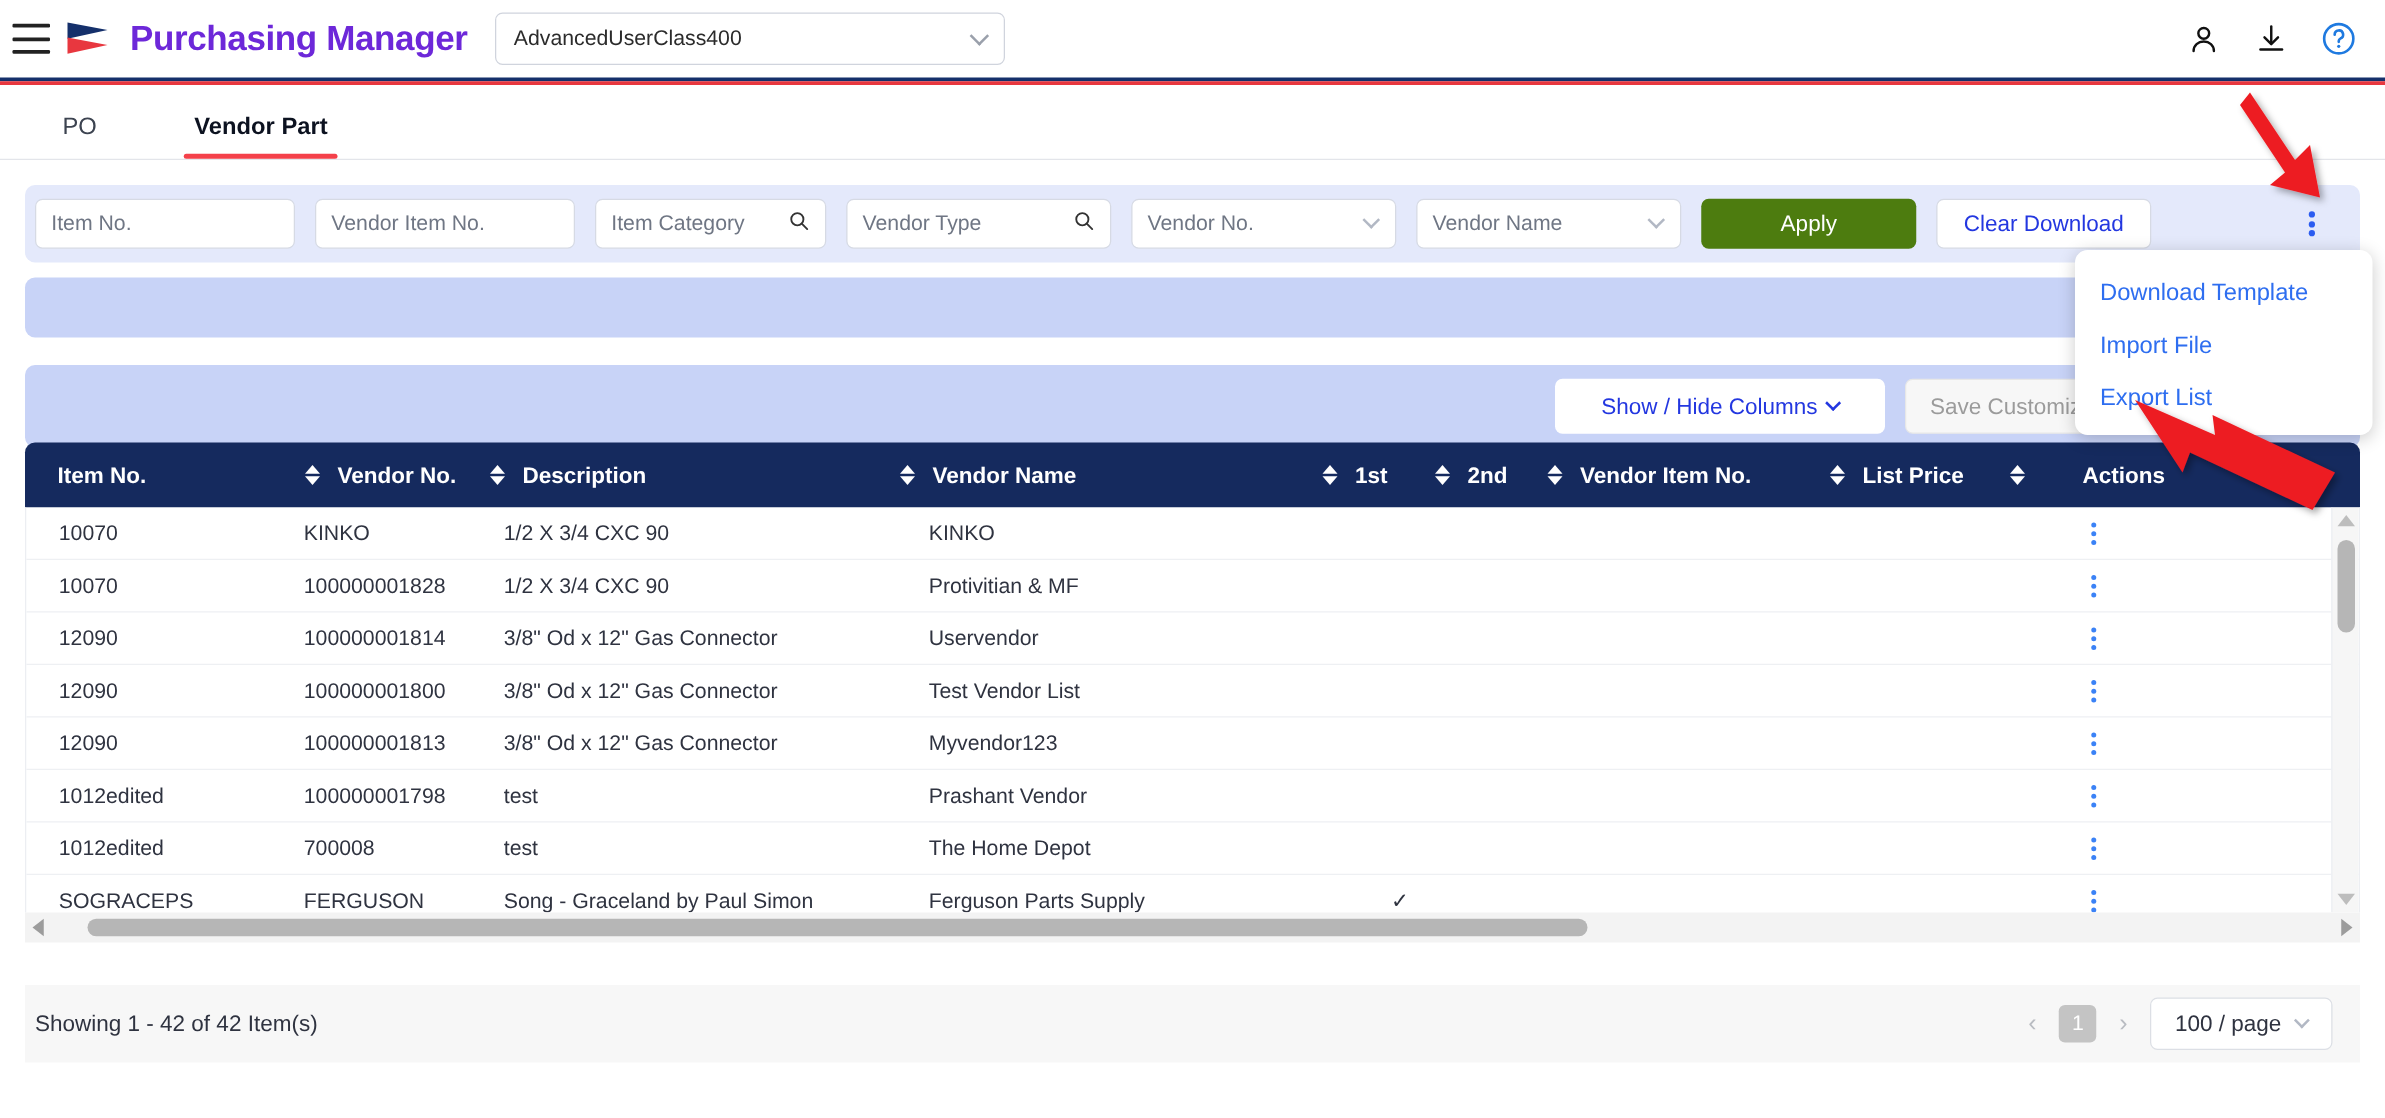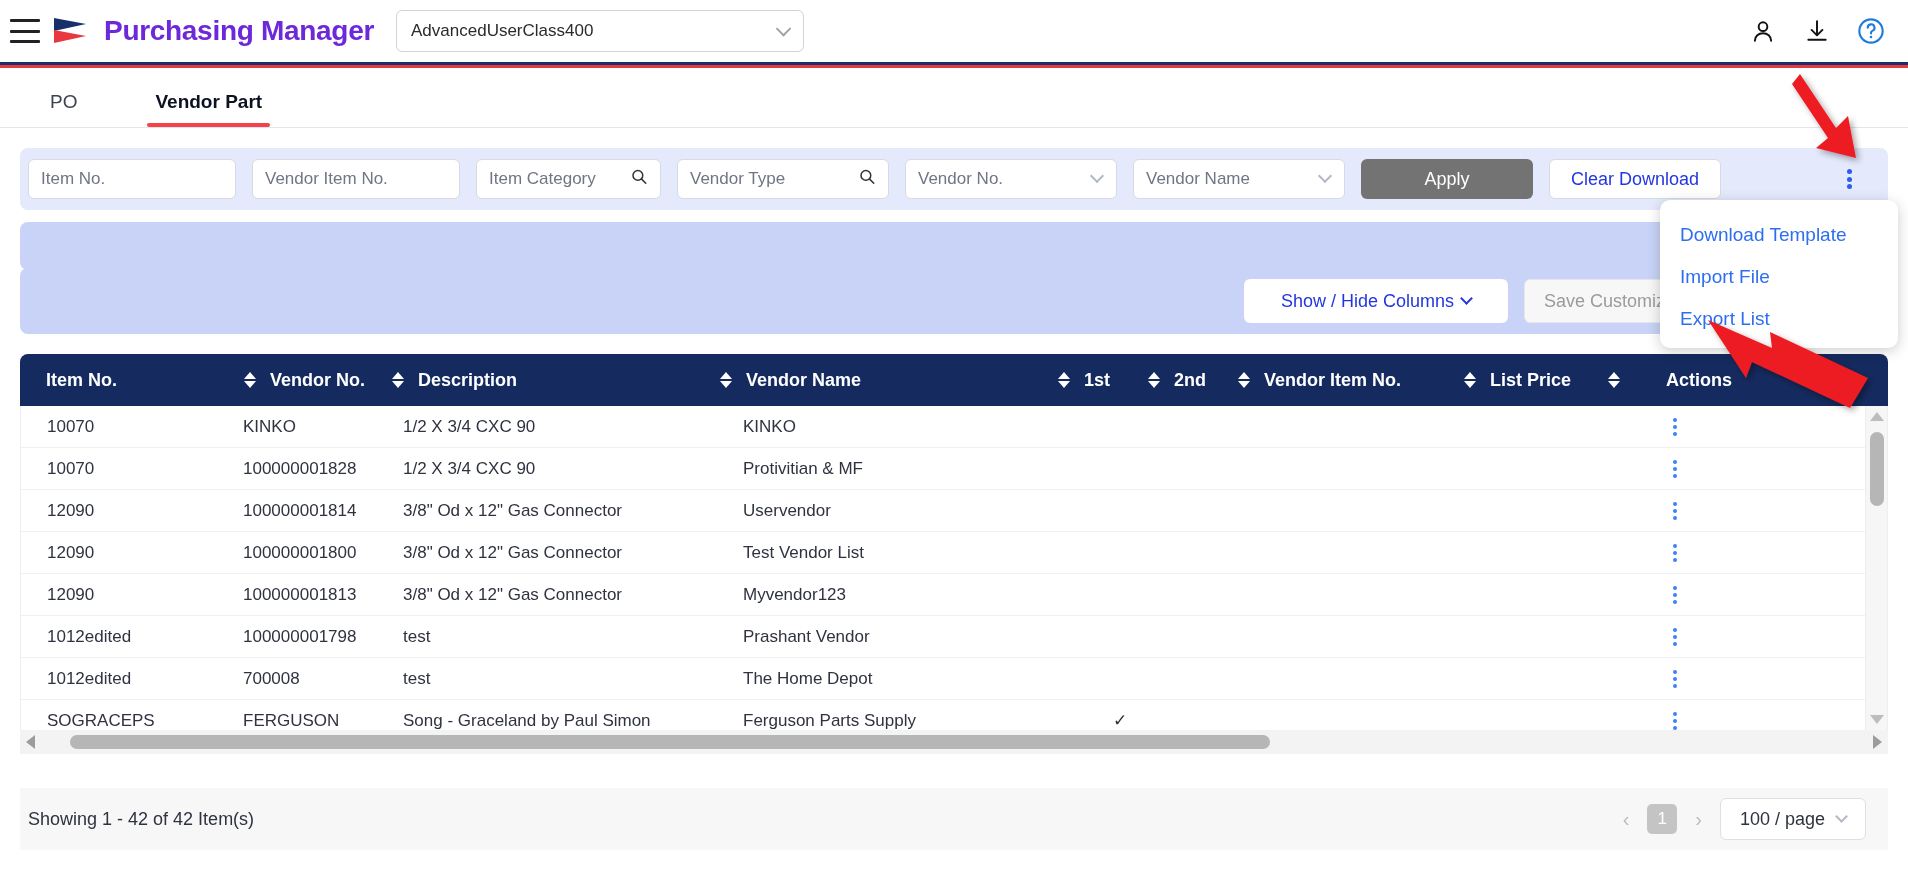--- a/index.html
+++ b/index.html
@@ -86,21 +86,21 @@
     border-right:2px solid #b2b8c4; border-bottom:2px solid #b2b8c4;
     transform: translateY(-60%) rotate(45deg);
   }
   .f1 { margin-left:8px; width:208px; }
   .f2 { margin-left:16px; width:208px; }
   .f3 { margin-left:16px; width:185px; }
   .f4 { margin-left:16px; width:212px; }
   .f5 { margin-left:16px; width:212px; }
   .f6 { margin-left:16px; width:212px; }
   .btn-apply {
-    margin-left:16px; width:172px; height:40px; background:#737373; color:#fff;
+    margin-left:16px; width:172px; height:40px; background:#4d7c0f; color:#fff;
     border-radius:6px; display:flex; align-items:center; justify-content:center;
     font-size:18px; cursor:pointer;
   }
   .btn-clear {
     margin-left:16px; width:172px; height:40px; background:#fff; color:#2337e0;
     border:1px solid #d6dae4; border-radius:6px; display:flex; align-items:center;
     justify-content:center; font-size:18px; cursor:pointer;
   }
   .kebab {
     position:absolute; right:28px; top:50%; transform:translateY(-50%);
@@ -108,21 +108,21 @@
     justify-content:space-between; cursor:pointer; padding: 3px 0;
   }
   .kebab i { display:block; width:5px; height:5px; border-radius:50%; background:#2b5cf0; }
 
   
   .blue-bar-1 {
     position:absolute; left:20px; top:222px; width:1868px; height:48px;
     background:#c8d3f7; border-radius:8px;
   }
   .blue-bar-2 {
-    position:absolute; left:20px; top:268px; width:1868px; height:66px;
+    position:absolute; left:20px; top:292px; width:1868px; height:66px;
     background:#c8d3f7; border-radius:8px; display:flex; align-items:center;
     justify-content:flex-end; padding-right: 20px;
   }
   .btn-showhide {
     width:264px; height:44px; background:#fff; border-radius:6px;
     display:flex; align-items:center; justify-content:center; gap:8px;
     font-size:18px; color:#2337e0; cursor:pointer;
   }
   .btn-showhide .chv {
     width:9px; height:9px; border-right:2.4px solid #2337e0; border-bottom:2.4px solid #2337e0;

